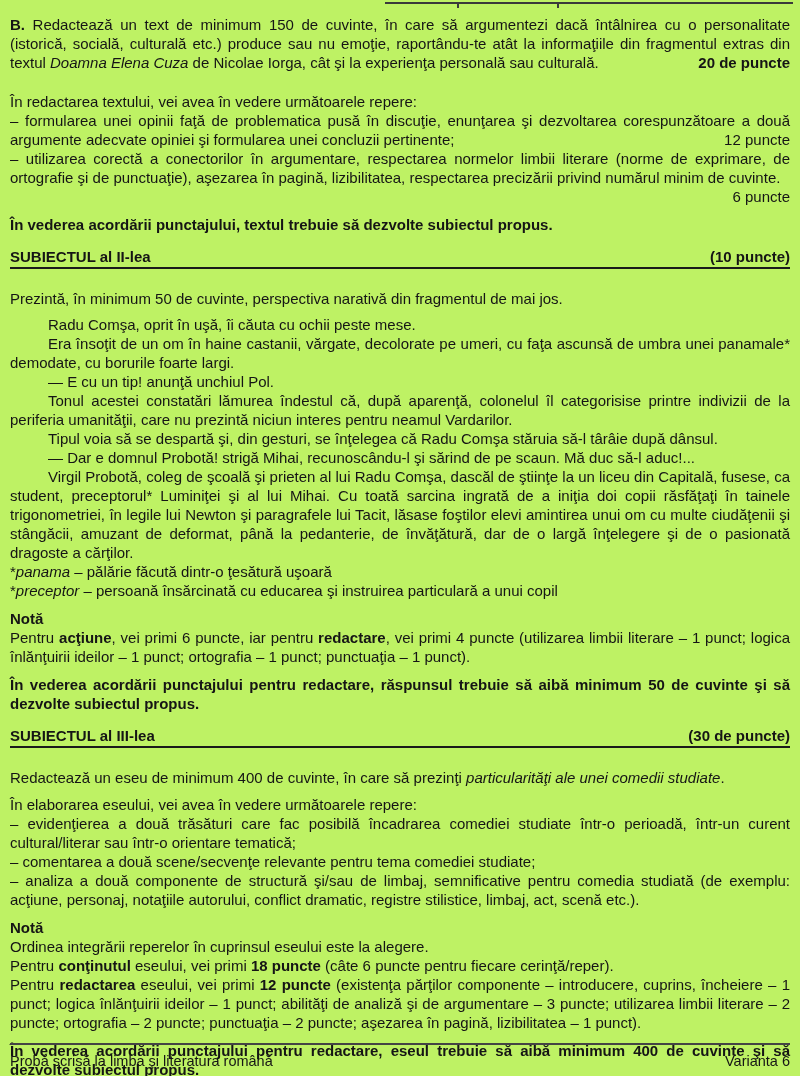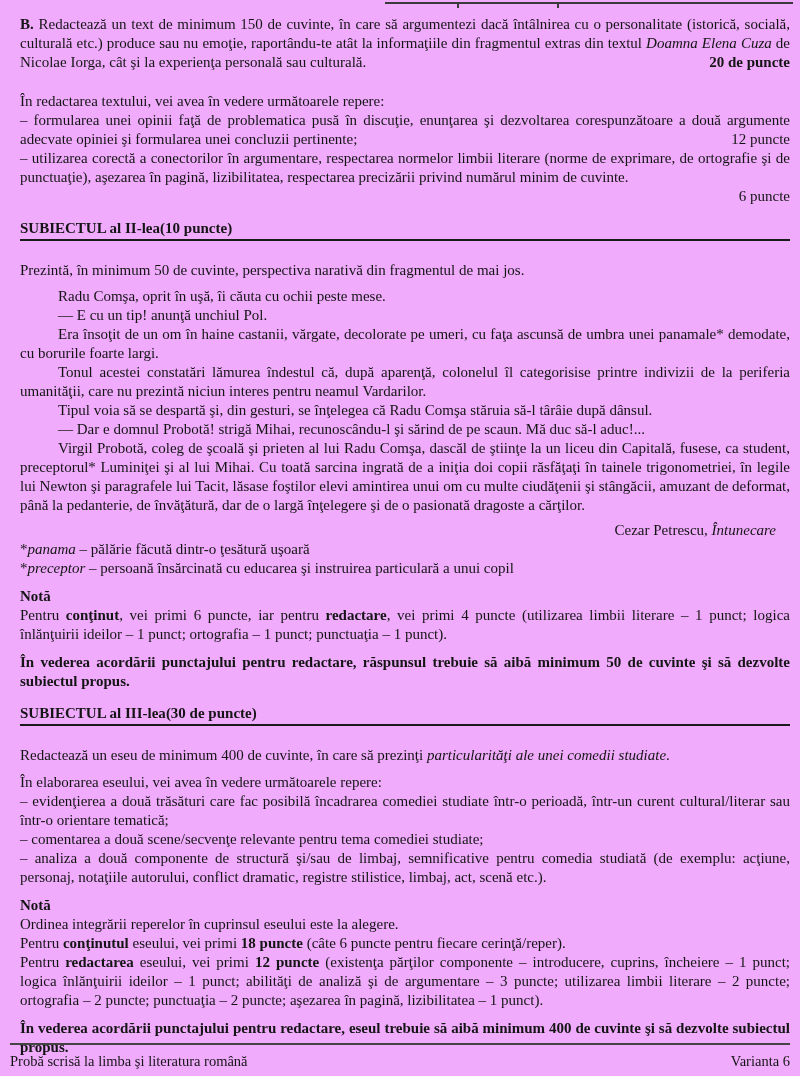--- a/index.html
+++ b/index.html
@@ -1,38 +1,38 @@
 <!DOCTYPE html>
 <html lang="ro"><head>
 <meta charset="utf-8">
 <style>
   html,body{margin:0;padding:0;background:#e8e8e8;}
   .page{
     position:relative;
     width:800px;height:1076px;
     margin:0 auto;
-    background:#f0abfc;
+    background:#bef264;
     overflow:hidden;
     box-sizing:border-box;
-    padding:15px 10px 0 20px;
-    font-family:Liberation Serif, serif;
+    padding:15px 10px 0 10px;
+    font-family:Liberation Sans, sans-serif;
     font-size:15px;
     line-height:19px;
     color:#151515;
   }
   p{margin:0;}
   .just{text-align:justify;}
   .b{font-weight:bold;}
   .i{font-style:italic;}
   .fr-b{float:right;font-weight:bold;}
   .fr-n{float:right;}
   .pts-own-line{text-align:right;}
   .req{font-weight:bold;text-align:justify;margin-top:9px;}
   .subj-head{
-    display:flex;justify-content:flex-start;
+    display:flex;justify-content:space-between;
     font-weight:bold;
     border-bottom:2px solid #1a1a1a;
     margin-top:13px;
     padding-bottom:1px;
   }
   .frag{text-align:justify;text-indent:38px;}
   .frag-block{margin-top:7px;}
   .attr{text-align:right;margin:6px 14px 0 0;}
   .fnotes{}
   .note-head{font-weight:bold;margin-top:9px;}
@@ -63,46 +63,46 @@
     <span class="tick t2"></span>
   </div>
 
   <p class="just"><span class="b">B.</span><span> Redactează un text de minimum 150 de cuvinte, în care să argumentezi dacă întâlnirea cu o personalitate (istorică, socială, culturală etc.) produce sau nu emoţie, raportându-te atât la informaţiile din fragmentul extras din textul </span><span class="i">Doamna Elena Cuza</span><span> de Nicolae Iorga, cât şi la experienţa personală sau culturală.</span><span class="fr-b">20 de puncte</span></p>
 
   <p class="just gap-s">În redactarea textului, vei avea în vedere următoarele repere:</p>
   <p class="just"><span>– formularea unei opinii faţă de problematica pusă în discuţie, enunţarea şi dezvoltarea corespunzătoare a două argumente adecvate opiniei şi formularea unei concluzii pertinente;</span><span class="fr-n">12 puncte</span></p>
   <p class="just">– utilizarea corectă a conectorilor în argumentare, respectarea normelor limbii literare (norme de exprimare, de ortografie şi de punctuaţie), aşezarea în pagină, lizibilitatea, respectarea precizării privind numărul minim de cuvinte.</p>
   <p class="pts-own-line">6 puncte</p>
 
+  <p class="req">În vederea acordării punctajului, textul trebuie să dezvolte subiectul propus.</p>
 
   <div class="subj-head">
     <span>SUBIECTUL al II-lea</span>
     <span>(10 puncte)</span>
   </div>
   <p class="just gap-s">Prezintă, în minimum 50 de cuvinte, perspectiva narativă din fragmentul de mai jos.</p>
 
   <div class="frag-block">
     <p class="frag">Radu Comşa, oprit în uşă, îi căuta cu ochii peste mese.</p>
+    <p class="frag">Era însoţit de un om în haine castanii, vărgate, decolorate pe umeri, cu faţa ascunsă de umbra unei panamale* demodate, cu borurile foarte largi.</p>
     <p class="frag">— E cu un tip! anunţă unchiul Pol.</p>
-    <p class="frag">Era însoţit de un om în haine castanii, vărgate, decolorate pe umeri, cu faţa ascunsă de umbra unei panamale* demodate, cu borurile foarte largi.</p>
     <p class="frag">Tonul acestei constatări lămurea îndestul că, după aparenţă, colonelul îl categorisise printre indivizii de la periferia umanităţii, care nu prezintă niciun interes pentru neamul Vardarilor.</p>
     <p class="frag">Tipul voia să se despartă şi, din gesturi, se înţelegea că Radu Comşa stăruia să-l târâie după dânsul.</p>
     <p class="frag">— Dar e domnul Probotă! strigă Mihai, recunoscându-l şi sărind de pe scaun. Mă duc să-l aduc!...</p>
     <p class="frag">Virgil Probotă, coleg de şcoală şi prieten al lui Radu Comşa, dascăl de ştiinţe la un liceu din Capitală, fusese, ca student, preceptorul* Luminiţei şi al lui Mihai. Cu toată sarcina ingrată de a iniţia doi copii răsfăţaţi în tainele trigonometriei, în legile lui Newton şi paragrafele lui Tacit, lăsase foştilor elevi amintirea unui om cu multe ciudăţenii şi stângăcii, amuzant de deformat, până la pedanterie, de învăţătură, dar de o largă înţelegere şi de o pasionată dragoste a cărţilor.</p>
   </div>
 
-  <p class="attr"><span>Cezar Petrescu, </span><span class="i">Întunecare</span></p>
 
   <div class="fnotes">
     <p><span>*</span><span class="i">panama</span><span> – pălărie făcută dintr-o ţesătură uşoară</span></p>
     <p><span>*</span><span class="i">preceptor</span><span> – persoană însărcinată cu educarea şi instruirea particulară a unui copil</span></p>
   </div>
 
   <p class="note-head">Notă</p>
-  <p class="just"><span>Pentru </span><span class="b">conţinut</span><span>, vei primi 6 puncte, iar pentru </span><span class="b">redactare</span><span>, vei primi 4 puncte (utilizarea limbii literare – 1 punct; logica înlănţuirii ideilor – 1 punct; ortografia – 1 punct; punctuaţia – 1 punct).</span></p>
+  <p class="just"><span>Pentru </span><span class="b">acţiune</span><span>, vei primi 6 puncte, iar pentru </span><span class="b">redactare</span><span>, vei primi 4 puncte (utilizarea limbii literare – 1 punct; logica înlănţuirii ideilor – 1 punct; ortografia – 1 punct; punctuaţia – 1 punct).</span></p>
 
   <p class="req">În vederea acordării punctajului pentru redactare, răspunsul trebuie să aibă minimum 50 de cuvinte şi să dezvolte subiectul propus.</p>
 
   <div class="subj-head">
     <span>SUBIECTUL al III-lea</span>
     <span>(30 de puncte)</span>
   </div>
   <p class="just gap-s"><span>Redactează un eseu de minimum 400 de cuvinte, în care să prezinţi </span><span class="i">particularităţi ale unei comedii studiate</span><span>.</span></p>
 
   <p class="just gap-m">În elaborarea eseului, vei avea în vedere următoarele repere:</p>

